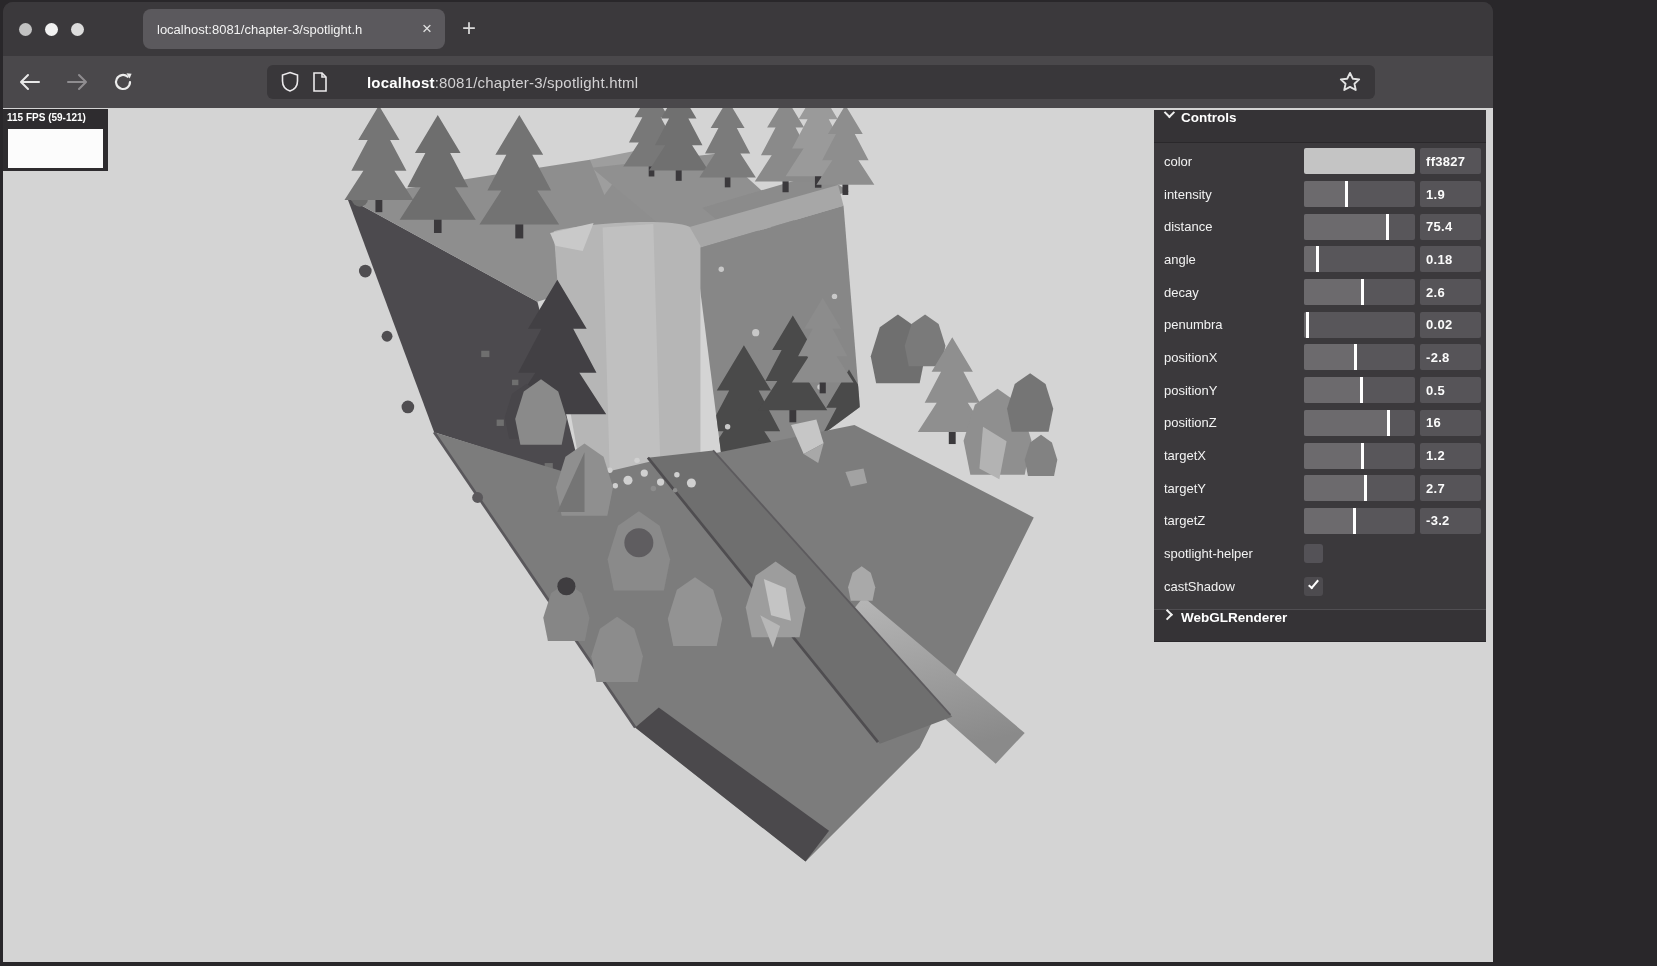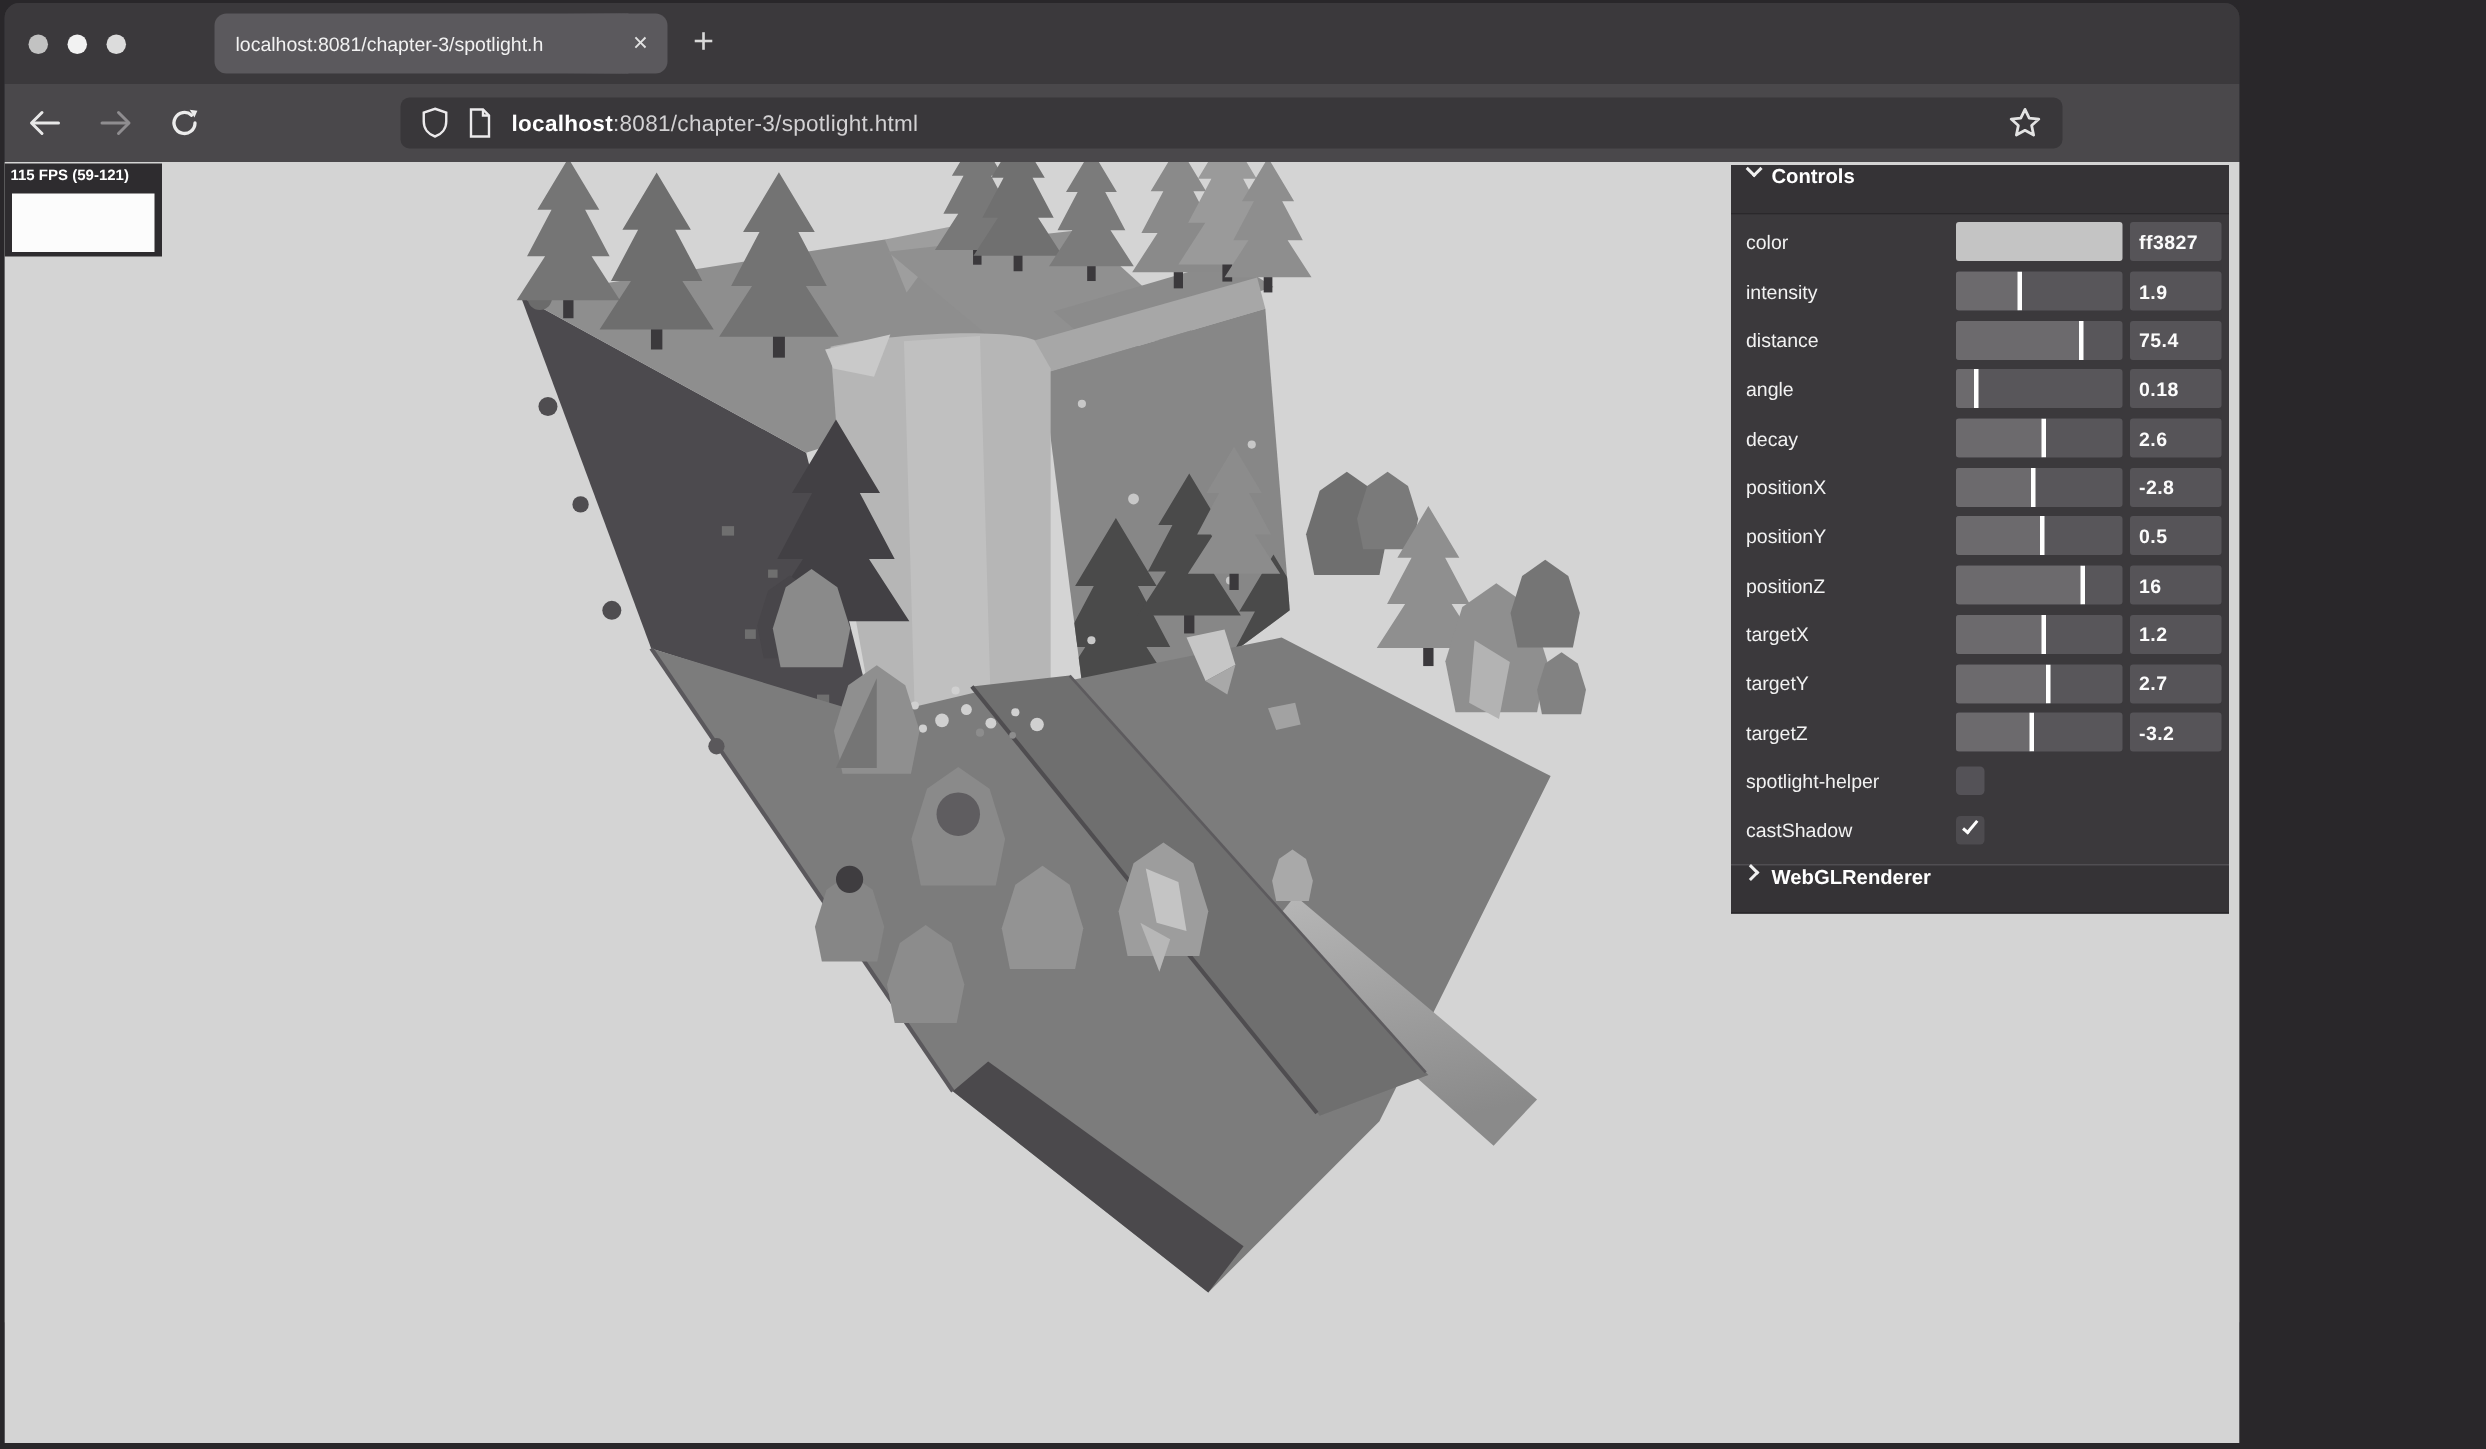--- a/index.html
+++ b/index.html
@@ -28,21 +28,21 @@
   
   .toolbar { position:relative; height:52px; background:#4a484b; }
   .tb-icon { position:absolute; top:11px; width:30px; height:30px; display:flex;
              align-items:center; justify-content:center; color:#e8e8e8; }
   .tb-icon svg { display:block; }
   .urlbar { position:absolute; left:264px; top:9px; width:1108px; height:34px;
             background:#39373a; border-radius:6px; display:flex; align-items:center; }
   .urlbar .sicon { margin-left:13px; }
   .urlbar .dicon { margin-left:11px; }
   .url-text { margin-left:12px; font-size:15px; color:#d2d1d3; letter-spacing:.2px; }
-  .url-text b { color:#ffffff; font-weight:700; }
+  .url-text b { color:#ffffff; font-weight:700;margin-left:26px; }
   .url-star { position:absolute; right:12px; top:4px; }
 
   
   .content { position:relative; height:854px; background:#d4d4d4; }
   .scene { position:absolute; inset:0; }
 
   
   .stats { position:absolute; left:0; top:1px; width:105px; height:62px; background:#2e2c2f; }
   .stats-label { padding:3px 0 0 4px; font-size:10px; font-weight:bold; color:#ffffff; }
   .stats-graph { position:absolute; left:5px; right:5px; top:20px; bottom:3px; background:#fcfcfc; }
@@ -315,20 +315,28 @@
             </div>
             <div class="row">
               <span class="lbl">decay</span>
               <div class="slider">
                 <div class="fill" style="width: 52%;"></div>
                 <div class="knob" style="left: calc(52% - 1px);"></div>
               </div>
               <div class="val">2.6</div>
             </div>
             <div class="row">
+              <span class="lbl">penumbra</span>
+              <div class="slider">
+                <div class="fill" style="width: 3%;"></div>
+                <div class="knob" style="left: calc(3% - 1px);"></div>
+              </div>
+              <div class="val">0.02</div>
+            </div>
+            <div class="row">
               <span class="lbl">positionX</span>
               <div class="slider">
                 <div class="fill" style="width: 46%;"></div>
                 <div class="knob" style="left: calc(46% - 1px);"></div>
               </div>
               <div class="val">-2.8</div>
             </div>
             <div class="row">
               <span class="lbl">positionY</span>
               <div class="slider">

